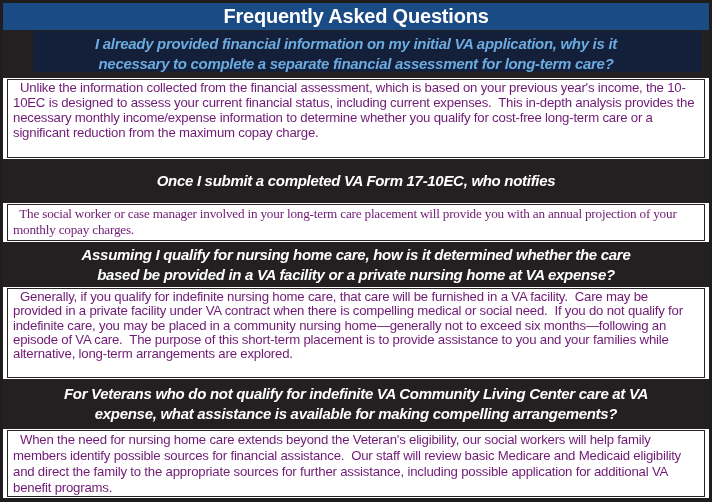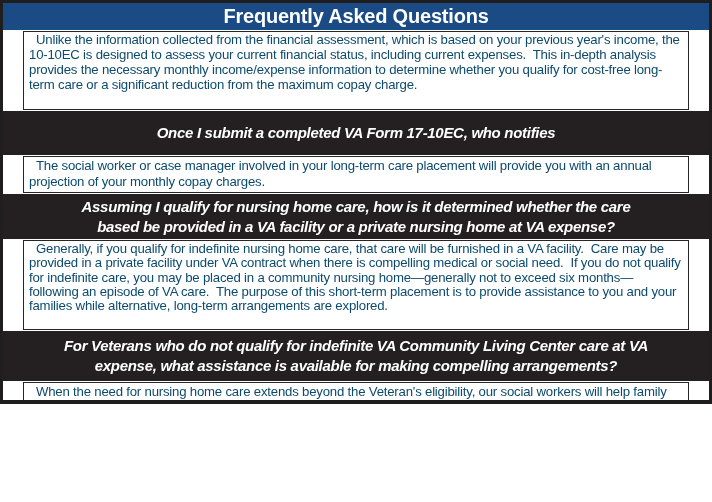--- a/index.html
+++ b/index.html
@@ -1,17 +1,17 @@
 <!DOCTYPE html>
 <html><head>
 <meta charset="utf-8">
 <style>
   html, body { margin: 0; padding: 0; background: #ffffff; }
   .page {
-    width: 712px; height: 404px; box-sizing: border-box;
+    width: 712px; height: 502px; box-sizing: border-box;
     background: #ffffff;
     border: 3px solid #1f1d1e; border-bottom-width: 4px;
     display: flex; flex-direction: column;
     font-family: "Liberation Sans", sans-serif;
     overflow: hidden;
   }
   .header {
     flex: none; height: 27px; background: #1b4b84;
     color: #ffffff; font-weight: bold; font-size: 20px;
     text-align: center; line-height: 26px; letter-spacing: -0.2px;
@@ -28,37 +28,42 @@
   .s-q2 { height: 44px; }
   .s-q3 { height: 45px; }
   .s-q4 { height: 50px; text-align: right; }
   .s-q1 .qline { color: #6cabdf; }
   .q1-highlight {
     position: absolute; left: 30px; right: 7px; top: 1px; bottom: 6px;
     background: #141f3a; z-index: 1;
   }
   .answer {
     flex: none; box-sizing: border-box; background: #ffffff;
-    border: 1px solid #272425; margin: 1px 20px;
+    border: 1px solid #272425; margin: 1px 4px;
     padding: 1px 6px 0 5px;
-    color: #0c4a6e; font-size: 13.2px; letter-spacing: -0.2px;
+    color: #701a75; font-size: 13.2px; letter-spacing: -0.2px;
     white-space: pre-wrap; overflow: hidden;
   }
   .a1 { height: 79px; line-height: 14.9px; }
-  .a2 { height: 37px; line-height: 16px; }
+  .a2 { height: 37px; line-height: 16px; font-family: Liberation Serif, serif; }
   .a3 { height: 90px; line-height: 14.3px; }
   .a4 { height: 67px; line-height: 16px; }
 </style>
 </head>
 <body>
 
 <div class="page">
 
   <div class="header">Frequently Asked Questions</div>
 
+  <div class="banner s-q1">
+    <div class="q1-highlight"></div>
+    <span class="qline">I already provided financial information on my initial VA application, why is it</span>
+    <span class="qline">necessary to complete a separate financial assessment for long-term care?</span>
+  </div>
   <div class="answer a1">  Unlike the information collected from the financial assessment, which is based on your previous year's income, the 10-10EC is designed to assess your current financial status, including current expenses.  This in-depth analysis provides the necessary monthly income/expense information to determine whether you qualify for cost-free long-term care or a significant reduction from the maximum copay charge.</div>
 
   <div class="banner s-q2">
     <span class="qline">Once I submit a completed VA Form 17-10EC, who notifies</span>
   </div>
   <div class="answer a2">  The social worker or case manager involved in your long-term care placement will provide you with an annual projection of your monthly copay charges.</div>
 
   <div class="banner s-q3">
     <span class="qline">Assuming I qualify for nursing home care, how is it determined whether the care</span>
     <span class="qline">based be provided in a VA facility or a private nursing home at VA expense?</span>

